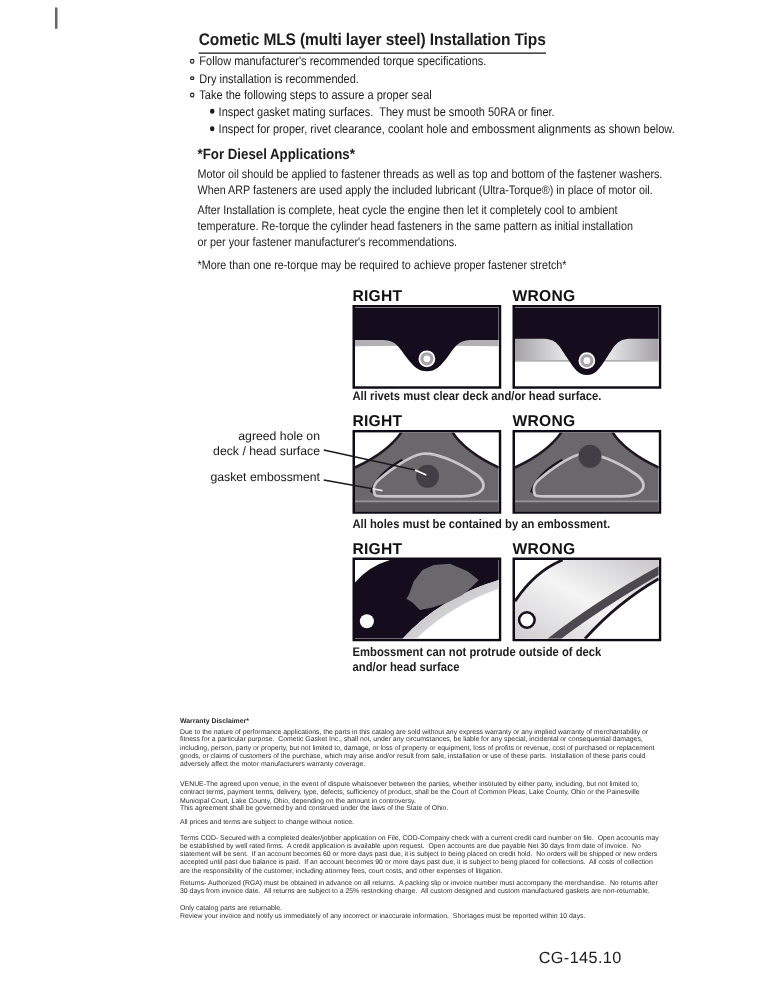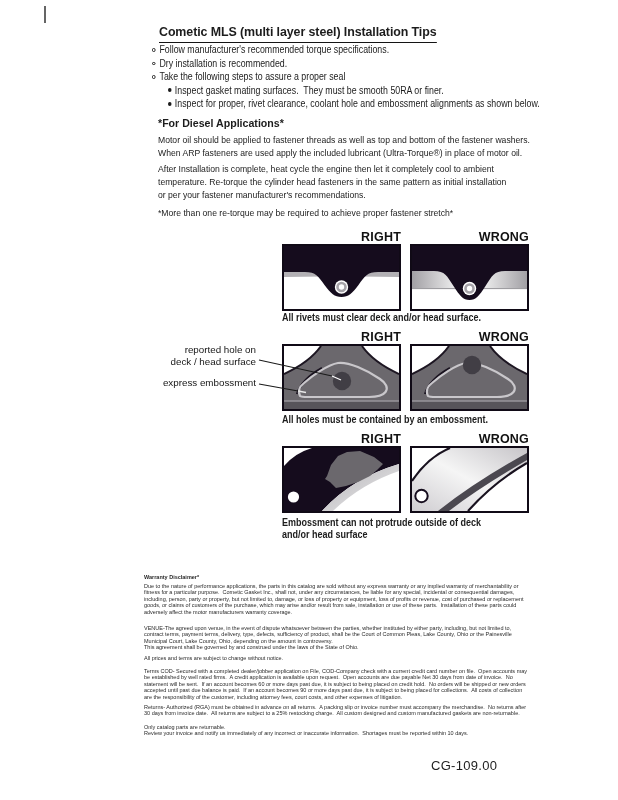--- a/index.html
+++ b/index.html
@@ -38,21 +38,21 @@
   .h2 {
     position:absolute; left:114px; font-size:11.8px; font-weight:bold;
     transform:scaleX(.9); transform-origin:left top; white-space:pre;
   }
   .para {
     position:absolute; left:114px; font-size:9.8px; line-height:13px;
     white-space:pre; transform:scaleX(.88); transform-origin:left top;
   }
 
   .dg-label {
-    position:absolute; width:119px; text-align:right;
+    position:absolute; width:119px; text-align:left;
     font-size:12.5px; font-weight:bold; letter-spacing:.2px; color:#111;
   }
   .panel {
     position:absolute; width:119px; height:67px;
     border:2px solid #100a16; background:#fff;
   }
   .panel svg { display:block; }
   .caption {
     position:absolute; left:238px; font-size:10px; font-weight:bold;
     white-space:pre; line-height:11.5px;
@@ -130,23 +130,23 @@
       <path d="M0,0 H115 V25 H93 C82,25 80,30 73.5,40 C67,50 64,54 57.5,54 C51,54 48,50 41.5,40 C35,30 33,25 22,25 H0 Z" fill="#150c1d"></path>
       <circle cx="57.5" cy="42.5" r="6.7" fill="#ffffff"></circle>
       <circle cx="57.5" cy="42.5" r="4" fill="none" stroke="#a6a3a9" stroke-width="2.6"></circle>
     </svg>
   </div>
   <div class="caption" style="top:312px">All rivets must clear deck and/or head surface.</div>
 
   <div class="dg-label" style="left:238px;top:330px">RIGHT</div>
   <div class="dg-label" style="left:366px;top:330px">WRONG</div>
 
-  <div class="annot" style="top:344px">reported hole on
+  <div class="annot" style="top:344px">agreed hole on
 deck / head surface</div>
-  <div class="annot" style="top:377px">express embossment</div>
+  <div class="annot" style="top:377px">gasket embossment</div>
 
   <div class="panel" style="left:238px;top:344px">
     <svg width="115" height="63" viewBox="0 0 115 63">
       <rect width="115" height="63" fill="#6b686d"></rect>
       <rect x="0" y="55" width="115" height="8" fill="#57545a"></rect>
       <line x1="0" y1="55" x2="115" y2="55" stroke="#97949b" stroke-width="1.4"></line>
       <path d="M0,0 H37 Q26,16 0,28 Z" fill="#ffffff"></path>
       <path d="M37,0 Q26,16 0,28" fill="none" stroke="#1d1622" stroke-width="2"></path>
       <path d="M115,0 H78 Q89,16 115,28 Z" fill="#ffffff"></path>
       <path d="M78,0 Q89,16 115,28" fill="none" stroke="#1d1622" stroke-width="2"></path>
@@ -231,15 +231,15 @@
   <div class="legal" style="top:668px">Terms COD- Secured with a completed dealer/jobber application on File, COD-Company check with a current credit card number on file.  Open accounts may
 be established by well rated firms.  A credit application is available upon request.  Open accounts are due payable Net 30 days from date of invoice.  No
 statement will be sent.  If an account becomes 60 or more days past due, it is subject to being placed on credit hold.  No orders will be shipped or new orders
 accepted until past due balance is paid.  If an account becomes 90 or more days past due, it is subject to being placed for collections.  All costs of collection
 are the responsibility of the customer, including attorney fees, court costs, and other expenses of litigation.</div>
   <div class="legal" style="top:704px">Returns- Authorized (RGA) must be obtained in advance on all returns.  A packing slip or invoice number must accompany the merchandise.  No returns after
 30 days from invoice date.  All returns are subject to a 25% restocking charge.  All custom designed and custom manufactured gaskets are non-returnable.</div>
   <div class="legal" style="top:724px">Only catalog parts are returnable.
 Review your invoice and notify us immediately of any incorrect or inaccurate information.  Shortages must be reported within 10 days.</div>
 
-  <div class="pagecode">CG-109.00</div>
+  <div class="pagecode">CG-145.10</div>
 
 </div>
 
 </body></html>

